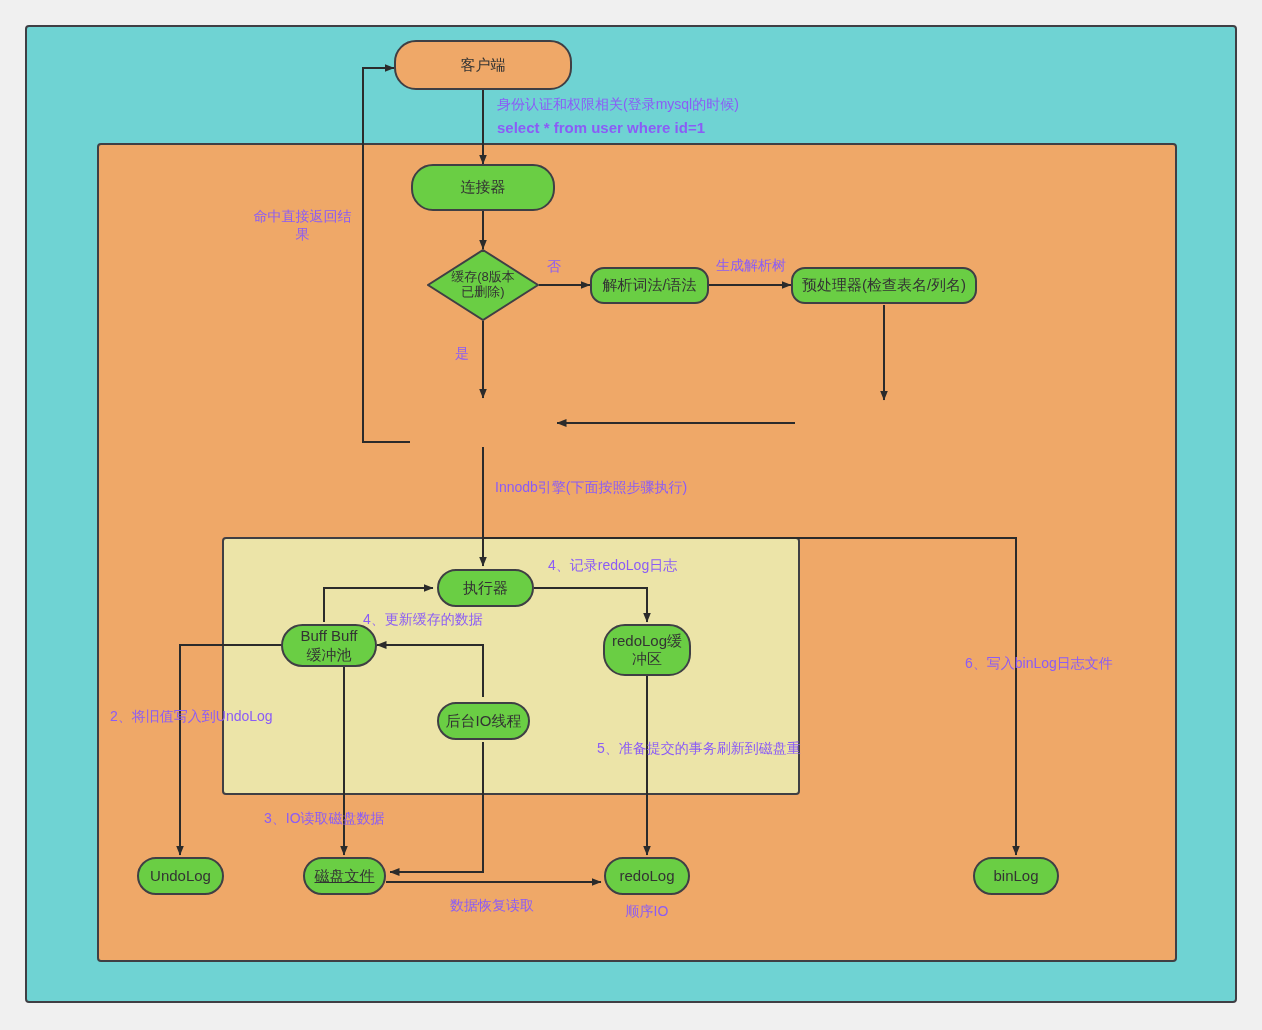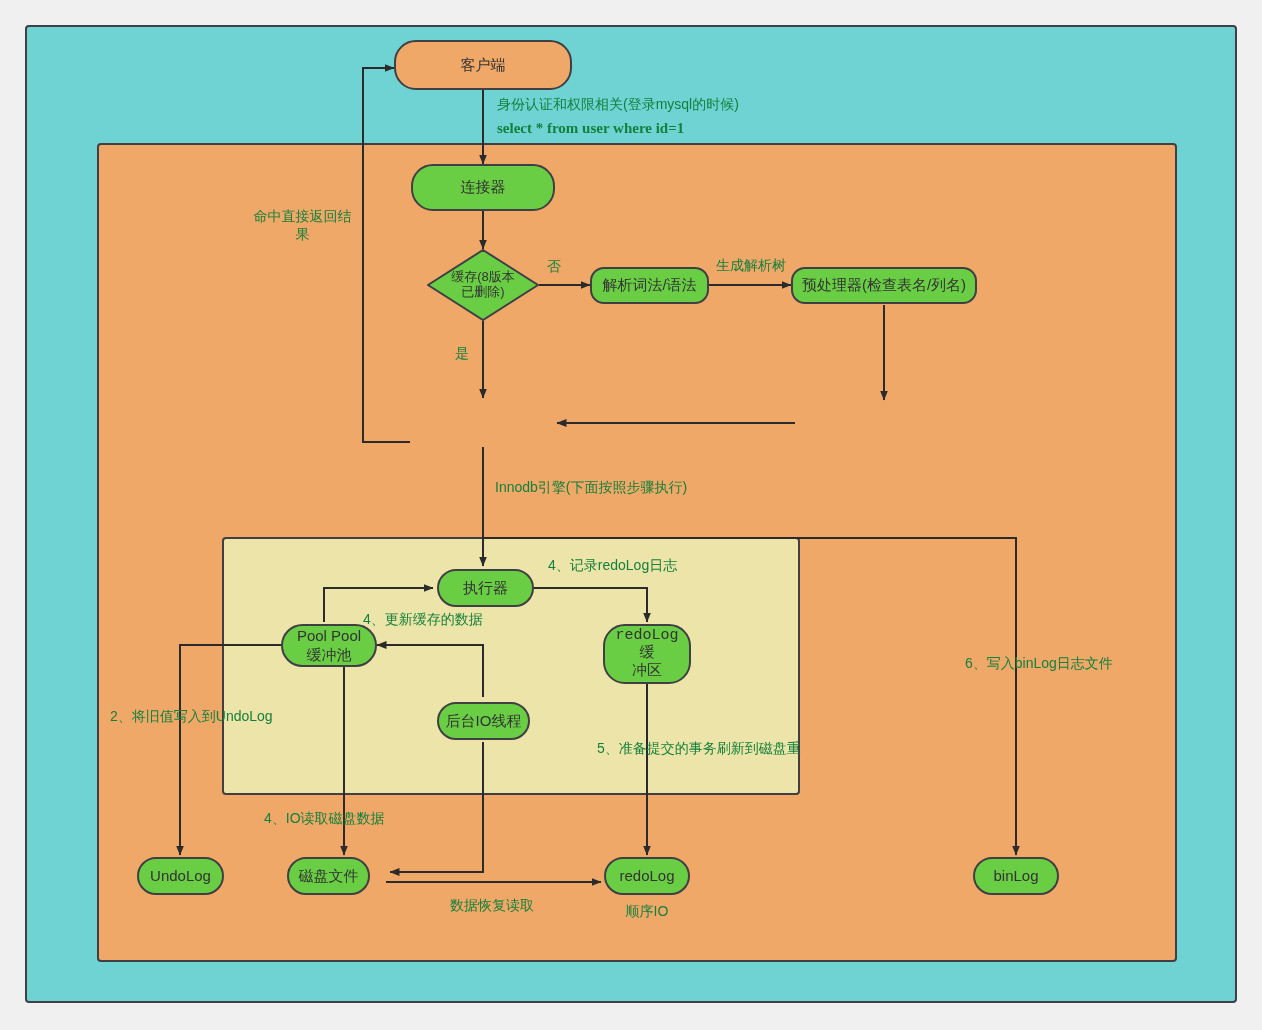--- a/index.html
+++ b/index.html
@@ -76,30 +76,29 @@
   }
   .diamond .dlabel {
     position: relative;
     z-index: 2;
     font-size: 13px;
     line-height: 1.15;
   }
   
   .elabel {
     position: absolute;
-    color: #15803d;
+    color: #8b5cf6;
     font-size: 14px;
     line-height: 1.25;
     white-space: pre-line;
     text-align: center;
   }
   .elabel.bold {
     font-weight: bold;
     font-size: 15px;
-    font-family: Liberation Serif, serif;
   }
   .elabel.left { text-align: left; }
 </style>
 </head>
 <body>
 
 <div id="stage">
 
   <div class="container" id="outer-teal"></div>
   <div class="container" id="mysql-orange"></div>
@@ -164,31 +163,31 @@
   </div>
 
   <div class="node" style="left:590px; top:267px; width:119px; height:37px;">解析词法/语法</div>
 
   <div class="node" style="left:791px; top:267px; width:186px; height:37px;">预处理器(检查表名/列名)</div>
 
 
 
   <div class="node pill" style="left:437px; top:569px; width:97px; height:38px;">执行器</div>
 
-  <div class="node pill" style="left:281px; top:624px; width:96px; height:43px;">Pool Pool
+  <div class="node pill" style="left:281px; top:624px; width:96px; height:43px;">Buff Buff
 缓冲池</div>
 
-  <div class="node pill" style="left:603px; top:624px; width:88px; height:60px;font-family:Liberation Mono, monospace;">redoLog缓
+  <div class="node pill" style="left:603px; top:624px; width:88px; height:52px;">redoLog缓
 冲区</div>
 
   <div class="node pill" style="left:437px; top:702px; width:93px; height:38px;">后台IO线程</div>
 
   <div class="node pill" style="left:137px; top:857px; width:87px; height:38px;">UndoLog</div>
 
-  <div class="node pill" style="left:287px; top:857px; width:83px; height:38px;">磁盘文件</div>
+  <div class="node pill" style="left:303px; top:857px; width:83px; height:38px;text-decoration:underline;">磁盘文件</div>
 
   <div class="node pill" style="left:604px; top:857px; width:86px; height:38px;">redoLog</div>
 
   <div class="node pill" style="left:973px; top:857px; width:86px; height:38px;">binLog</div>
 
   <div class="elabel left" style="left:497px; top:96px;">身份认证和权限相关(登录mysql的时候)</div>
 
   <div class="elabel left bold" style="left:497px; top:119px;">select * from user where id=1</div>
 
   <div class="elabel" style="left:245px; top:208px; width:115px;">命中直接返回结
@@ -205,19 +204,19 @@
   <div class="elabel left" style="left:548px; top:557px;">4、记录redoLog日志</div>
 
   <div class="elabel left" style="left:363px; top:611px;">4、更新缓存的数据</div>
 
   <div class="elabel left" style="left:110px; top:708px;">2、将旧值写入到UndoLog</div>
 
   <div class="elabel left" style="left:925px; top:655px;margin-left:40px;">6、写入binLog日志文件</div>
 
   <div class="elabel left" style="left:597px; top:740px;">5、准备提交的事务刷新到磁盘重</div>
 
-  <div class="elabel left" style="left:264px; top:810px;">4、IO读取磁盘数据</div>
+  <div class="elabel left" style="left:264px; top:810px;">3、IO读取磁盘数据</div>
 
   <div class="elabel" style="left:432px; top:897px; width:120px;">数据恢复读取</div>
 
   <div class="elabel" style="left:607px; top:903px; width:80px;">顺序IO</div>
 
 </div>
 
 </body></html>

